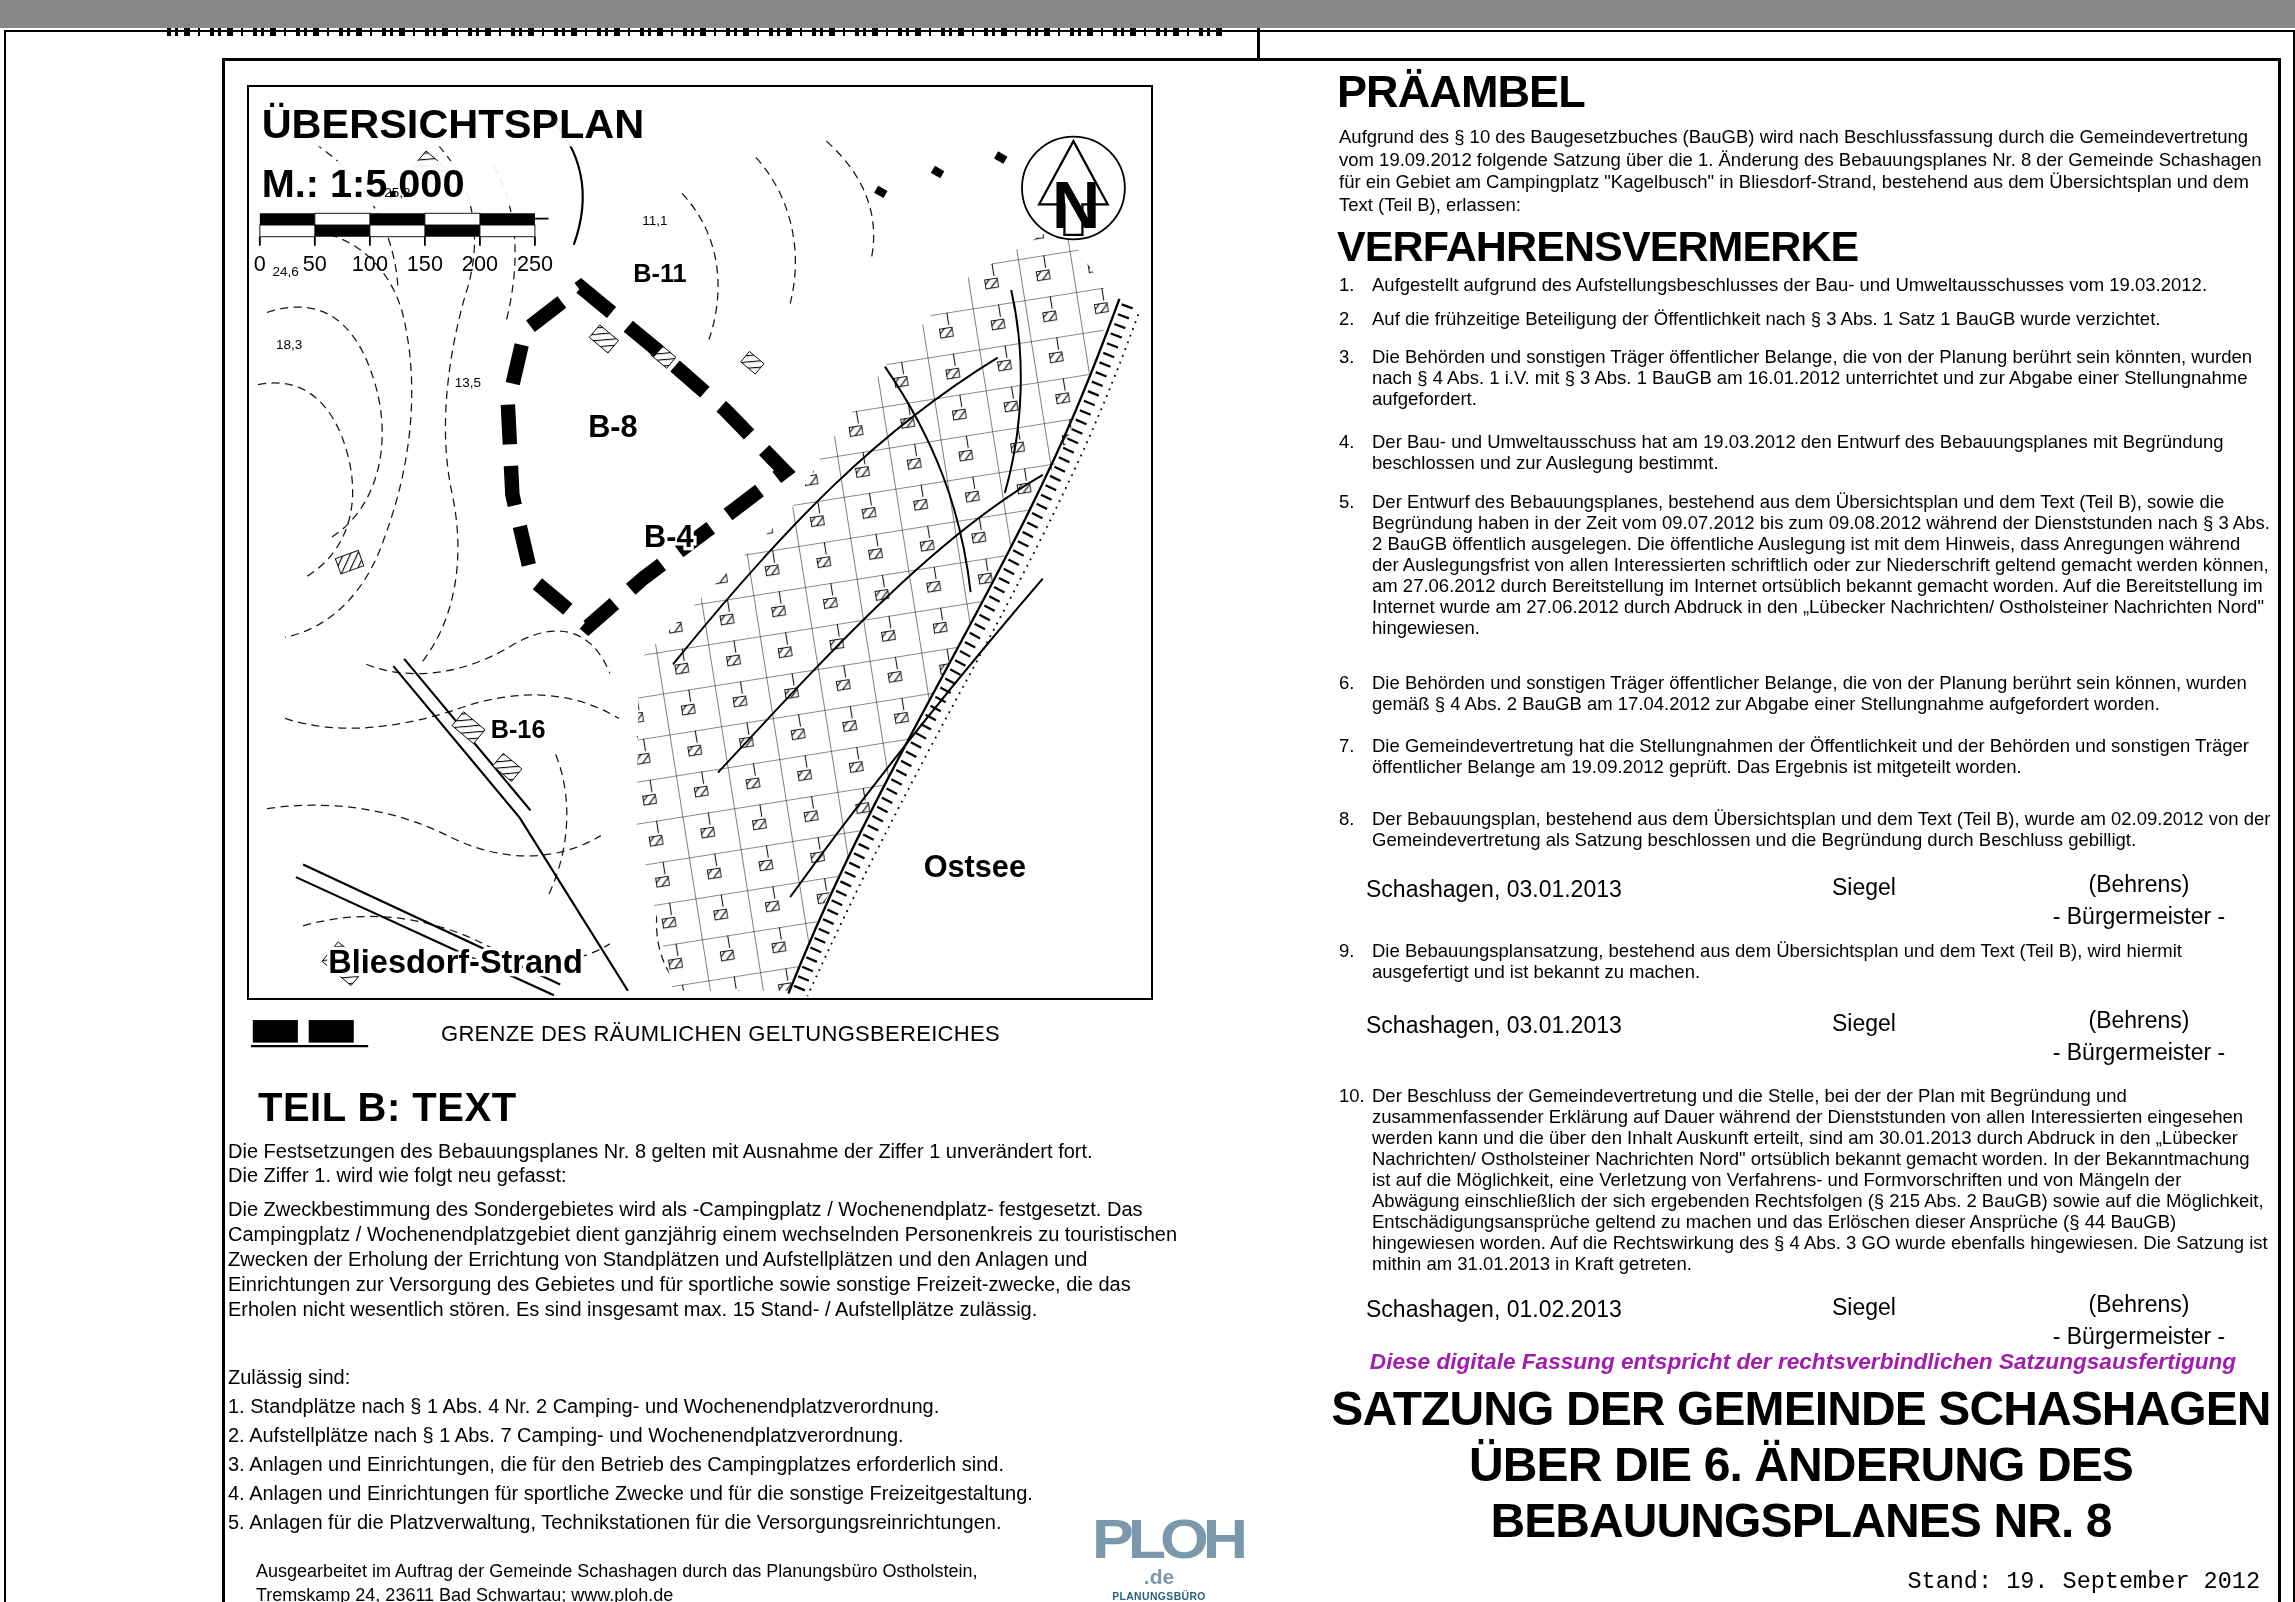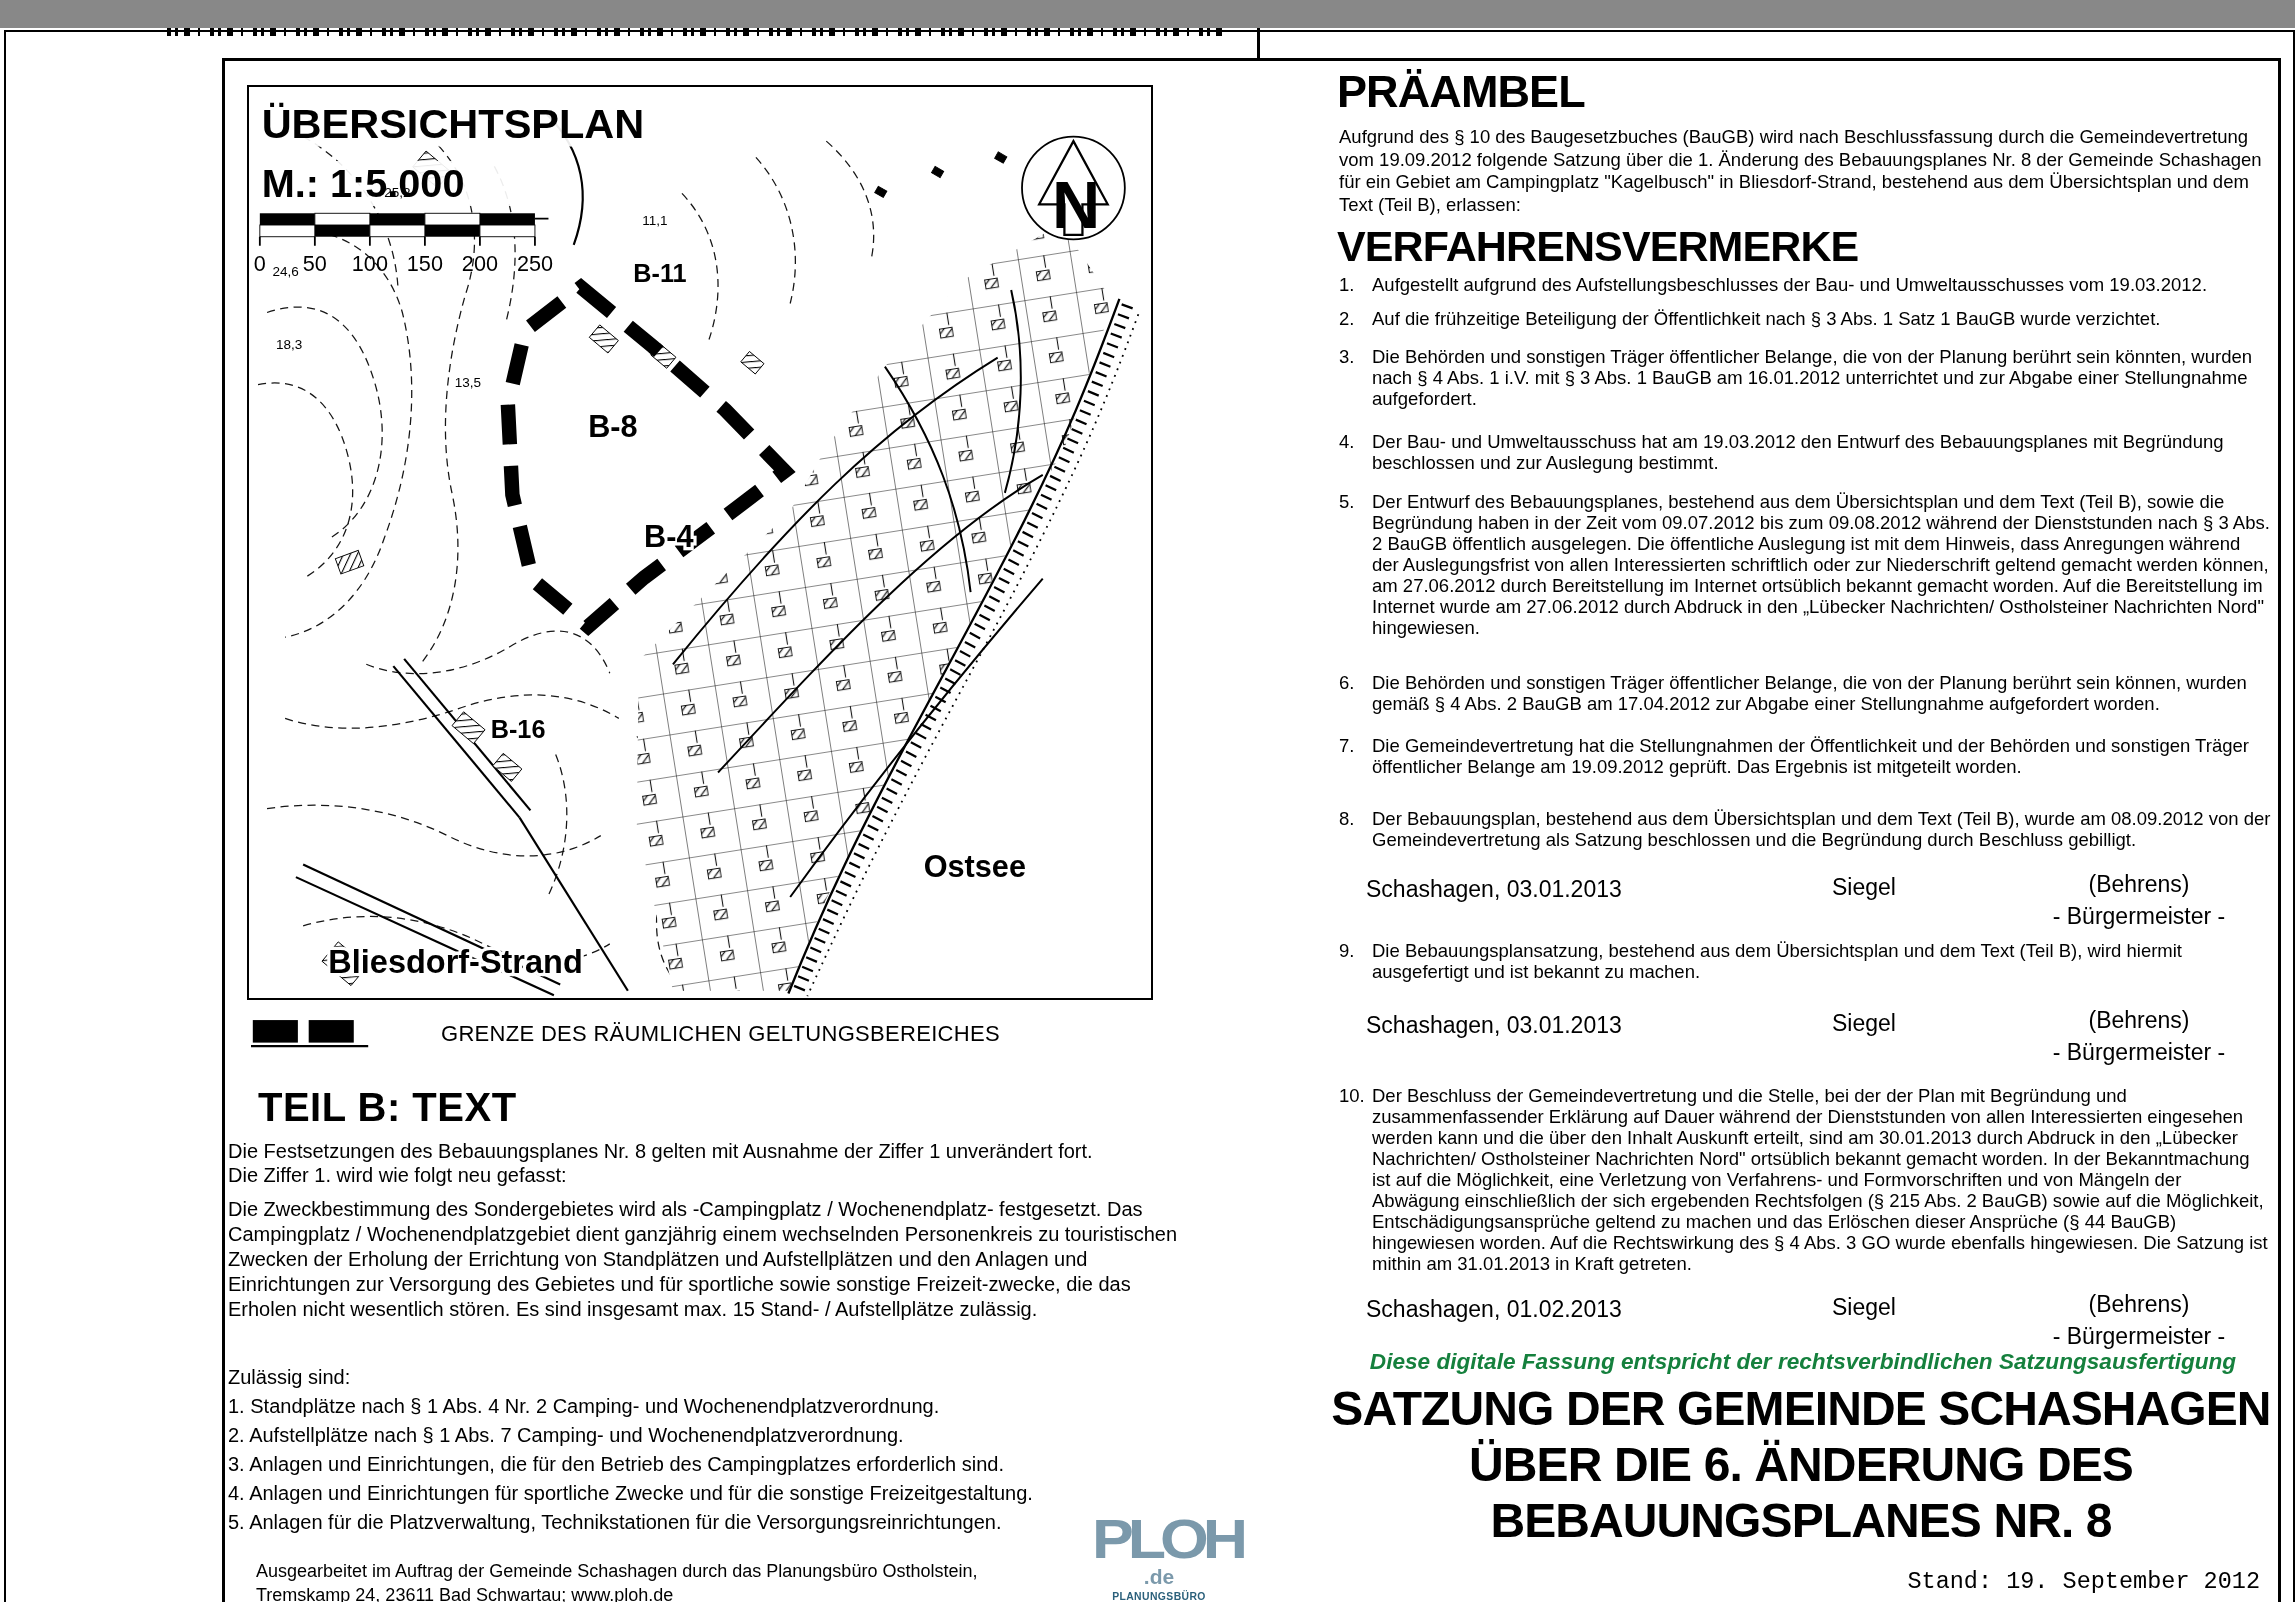--- a/index.html
+++ b/index.html
@@ -250,21 +250,21 @@
   <div class="vitem" style="top:644px">
     <span class="vnum">6.</span>
     <span class="vtext">Die Behörden und sonstigen Träger öffentlicher Belange, die von der Planung berührt sein können, wurden gemäß § 4 Abs. 2 BauGB am 17.04.2012 zur Abgabe einer Stellungnahme aufgefordert worden.</span>
   </div>
   <div class="vitem" style="top:707px">
     <span class="vnum">7.</span>
     <span class="vtext">Die Gemeindevertretung hat die Stellungnahmen der Öffentlichkeit und der Behörden und sonstigen Träger öffentlicher Belange am 19.09.2012 geprüft. Das Ergebnis ist mitgeteilt worden.</span>
   </div>
   <div class="vitem" style="top:780px">
     <span class="vnum">8.</span>
-    <span class="vtext">Der Bebauungsplan, bestehend aus dem Übersichtsplan und dem Text (Teil B), wurde am 08.09.2012 von der Gemeindevertretung als Satzung beschlossen und die Begründung durch Beschluss gebilligt.</span>
+    <span class="vtext">Der Bebauungsplan, bestehend aus dem Übersichtsplan und dem Text (Teil B), wurde am 02.09.2012 von der Gemeindevertretung als Satzung beschlossen und die Begründung durch Beschluss gebilligt.</span>
   </div>
 
   <div class="sig" style="top:843px">
     <span class="date">Schashagen, 03.01.2013</span>
     <span class="seal">Siegel</span>
     <div class="nameblk">
       <div>(Behrens)</div>
       <div class="role">- Bürgermeister -</div>
     </div>
   </div>
@@ -290,20 +290,20 @@
 
   <div class="sig" style="top:1263px">
     <span class="date">Schashagen, 01.02.2013</span>
     <span class="seal">Siegel</span>
     <div class="nameblk">
       <div>(Behrens)</div>
       <div class="role">- Bürgermeister -</div>
     </div>
   </div>
 
-  <div class="rednote" style="color: #15803d;">Diese digitale Fassung entspricht der rechtsverbindlichen Satzungsausfertigung</div>
+  <div class="rednote" style="color: #a21caf;">Diese digitale Fassung entspricht der rechtsverbindlichen Satzungsausfertigung</div>
   <div class="bigtitle t1">SATZUNG DER GEMEINDE SCHASHAGEN</div>
   <div class="bigtitle t2">ÜBER DIE 6. ÄNDERUNG DES</div>
   <div class="bigtitle t3">BEBAUUNGSPLANES NR. 8</div>
   <div class="stand">Stand:  19. September 2012</div>
 
 </div>
 
 
 </body></html>

